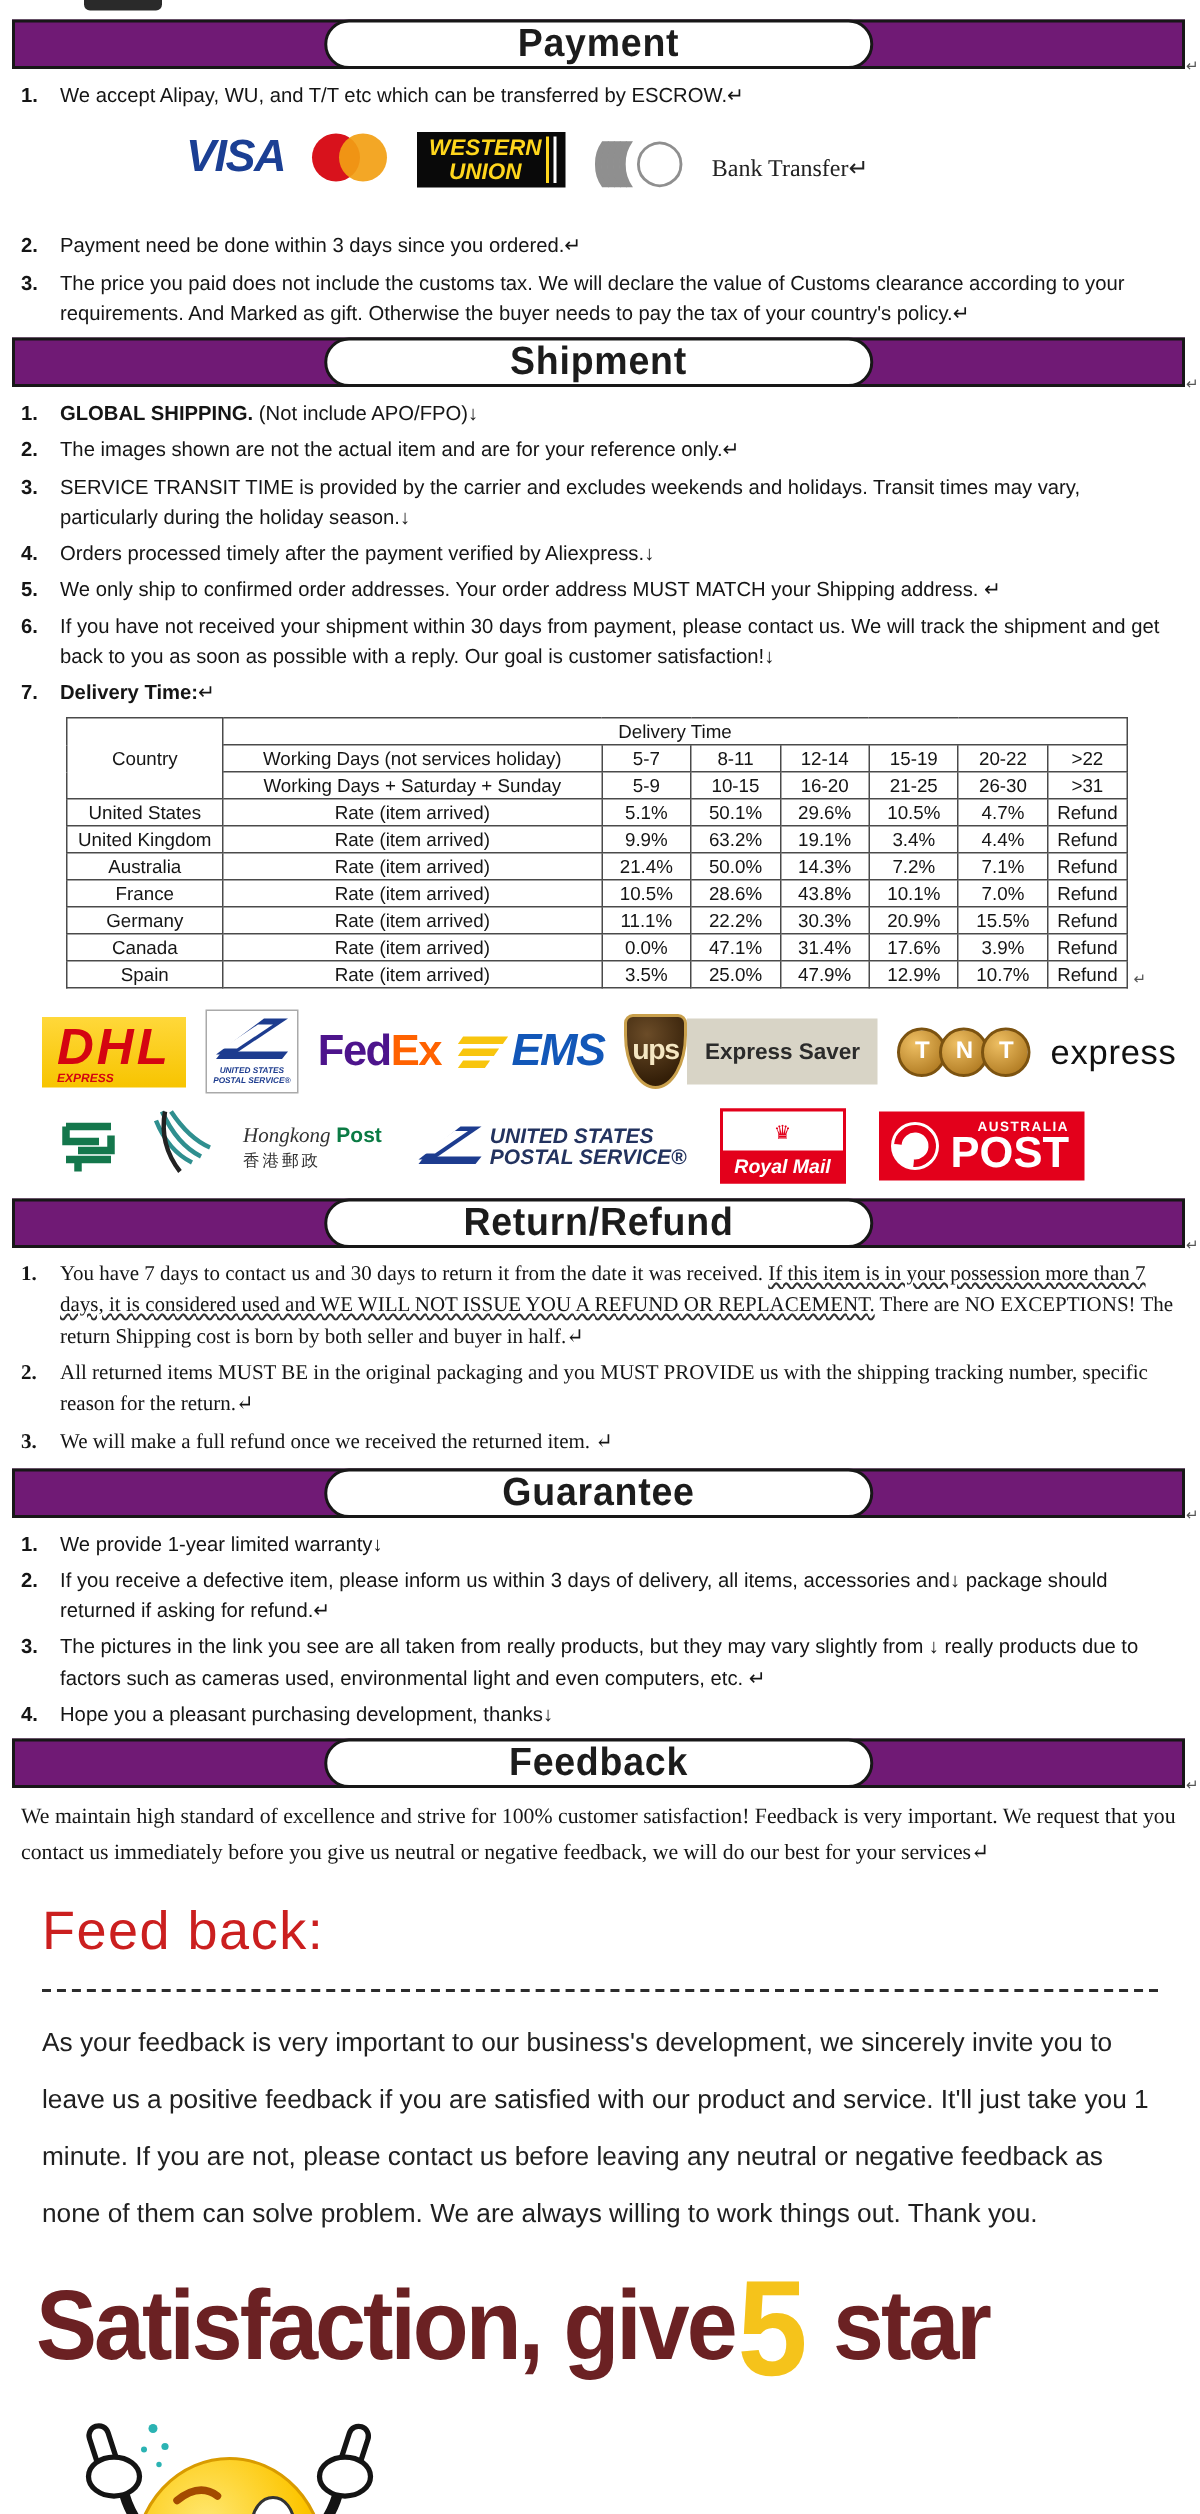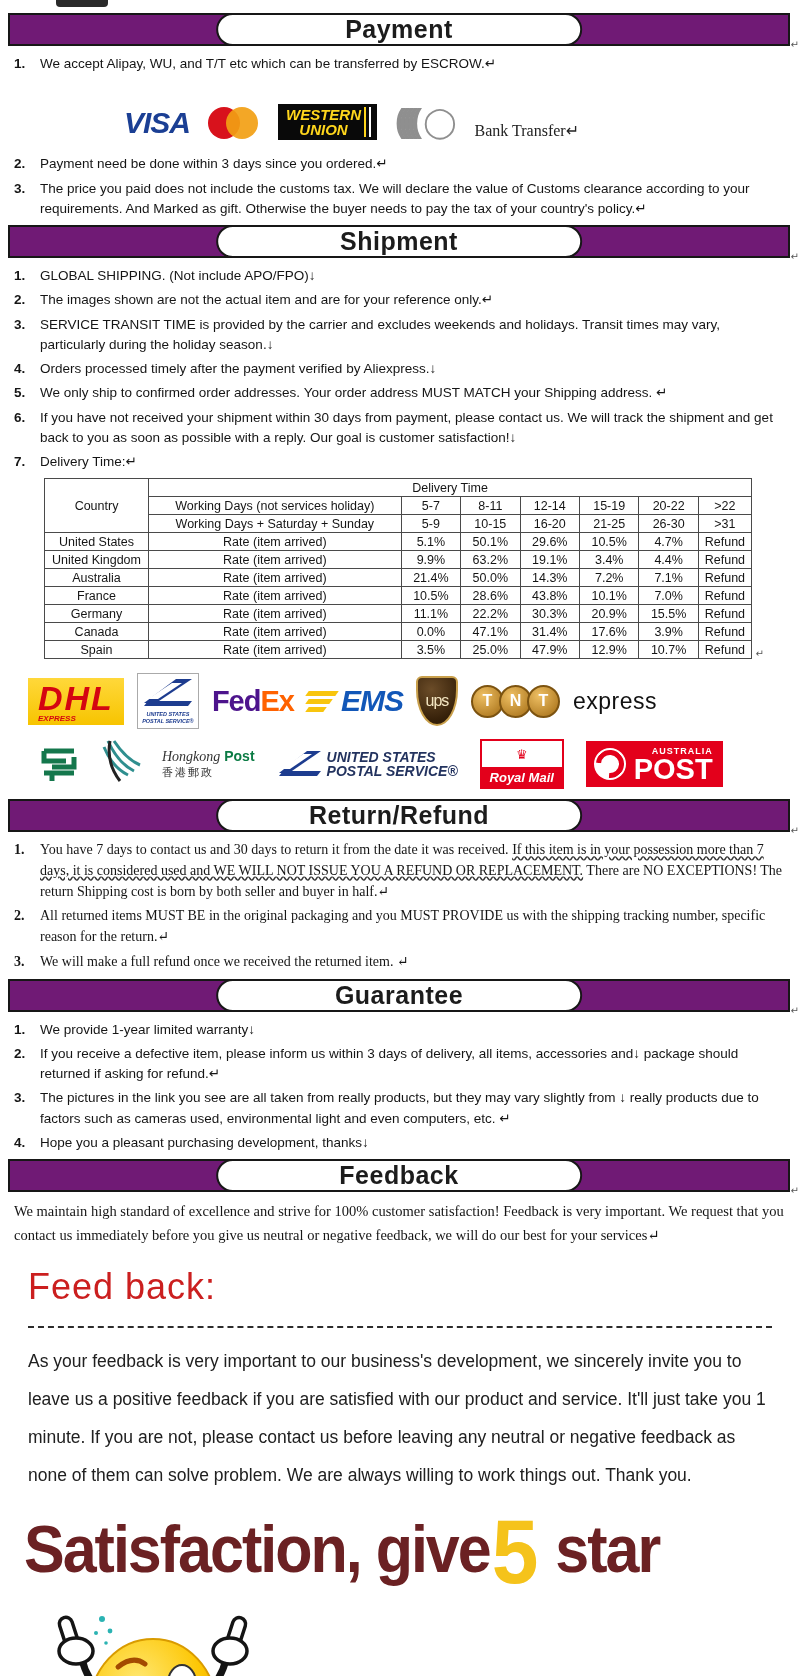--- a/index.html
+++ b/index.html
@@ -28,26 +28,26 @@
     font-size: 25px; font-weight: bold; color: #1c1c1c; letter-spacing: 0.5px;
     transform: scaleY(1.05);
   }
   .banner-mark { position: absolute; right: -9px; bottom: -4px; font-size: 10px; color: #555; }
 
   
   .list { margin: 4px 14px 6px 14px; }
   .li { display: flex; margin: 4px 0; font-size: 13.5px; line-height: 1.5; }
   .li .num { min-width: 26px; font-weight: bold; }
   .li .txt { flex: 1; }
-  .li .txt b { font-weight: normal; text-align: center; }
+  .li .txt b { font-weight: bold; text-align: center; }
   .serif .li, .li.serif { font-size: 14px; line-height: 1.48; }
   .underline-wavy { text-decoration: underline; text-decoration-style: wavy; text-decoration-color: #333; }
 
   
-  .pay-logos { display: flex; align-items: flex-end; gap: 18px; margin: 14px 0 14px 110px; height: 52px; }
+  .pay-logos { display: flex; align-items: flex-start; gap: 18px; margin: 14px 0 14px 110px; height: 52px; }
   .visa-text { font-size: 30px; font-weight: 900; font-style: italic; color: #1b3f94; letter-spacing: -1px; }
   .mc { position: relative; width: 52px; height: 34px; }
   .mc .c1, .mc .c2 { position: absolute; width: 32px; height: 32px; border-radius: 50%; top: 1px; }
   .mc .c1 { left: 0; background: #d8121c; }
   .mc .c2 { left: 18px; background: #f2a013; opacity: 0.92; }
   .wu { background: #090909; color: #ffd61c; padding: 3px 16px 3px 8px; line-height: 1.02;
         font-weight: 900; font-size: 15px; text-align: center; position: relative; font-style: italic; }
   .wu::after { content: ""; position: absolute; right: 6px; top: 3px; bottom: 3px; width: 3px;
         border-left: 2px solid #ffd61c; border-right: 2px solid #fff; }
   .contactless { display: flex; align-items: center; color: #8f8f8f; }
@@ -77,21 +77,21 @@
   .fedex .fed { color: #4d148c; } .fedex .ex { color: #ff6200; }
   .ems { display: flex; align-items: center; gap: 4px; }
   .ems .stripes { display: flex; flex-direction: column; gap: 3px; }
   .ems .stripes span { display: block; height: 5px; background: #f8c50e; transform: skewX(-35deg); }
   .ems .s1 { width: 30px; } .ems .s2 { width: 24px; } .ems .s3 { width: 18px; }
   .ems .ems-txt { color: #1257b8; font-weight: 900; font-style: italic; font-size: 30px; letter-spacing: -1px; }
   .ups-group { display: flex; align-items: center; }
   .ups-shield { width: 42px; height: 50px; background: radial-gradient(circle at 35% 25%, #6b4c28, #341f08 75%);
       border-radius: 6px 6px 50% 50% / 6px 6px 72% 72%; display: flex; align-items: center; justify-content: center;
       border: 2px solid #c9a04c; }
-  .ups-shield span { color: #f4e6c2; font-weight: 400; font-size: 16px; letter-spacing: -1px; }
+  .ups-shield span { color: #f4e6c2; font-weight: 700; font-size: 19px; letter-spacing: -1px; }
   .ups-label { background: #d8d4c6; height: 44px; display: flex; align-items: center; padding: 0 12px; font-weight: bold; font-size: 15px; color: #2b2b2b; }
   .tnt { display: flex; align-items: center; }
   .tnt .ball { width: 33px; height: 33px; border-radius: 50%; background: radial-gradient(circle at 35% 30%, #eebf63, #a36c14);
       border: 2px solid #7c5310; color: #fff; font-weight: 900; font-size: 16px; display: flex; align-items: center; justify-content: center; margin-left: -5px; }
   .tnt .ball:first-child { margin-left: 0; }
   .express-txt { font-size: 23px; color: #111; letter-spacing: 0.5px; }
 
   .carriers2 { display: flex; align-items: center; margin: 10px 10px 10px 40px; gap: 22px; }
   .chinapost { display: flex; align-items: center; gap: 7px; }
   .chinapost .cp-txt .cn { font-size: 21px; color: #14774c; letter-spacing: 4px; font-weight: bold; }
@@ -332,20 +332,21 @@
         <span class="s1"></span>
         <span class="s2"></span>
         <span class="s3"></span>
       </span>
     <span class="ems-txt">EMS</span>
   </div>
   <div class="ups-group">
     <div class="ups-shield">
         <span>ups</span>
       </div>
+    <div class="ups-label">Express Saver</div>
   </div>
   <div class="tnt">
     <span class="ball">T</span>
     <span class="ball">N</span>
     <span class="ball">T</span>
   </div>
   <div class="express-txt">express</div>
 </div>
 
 <div class="carriers2">

